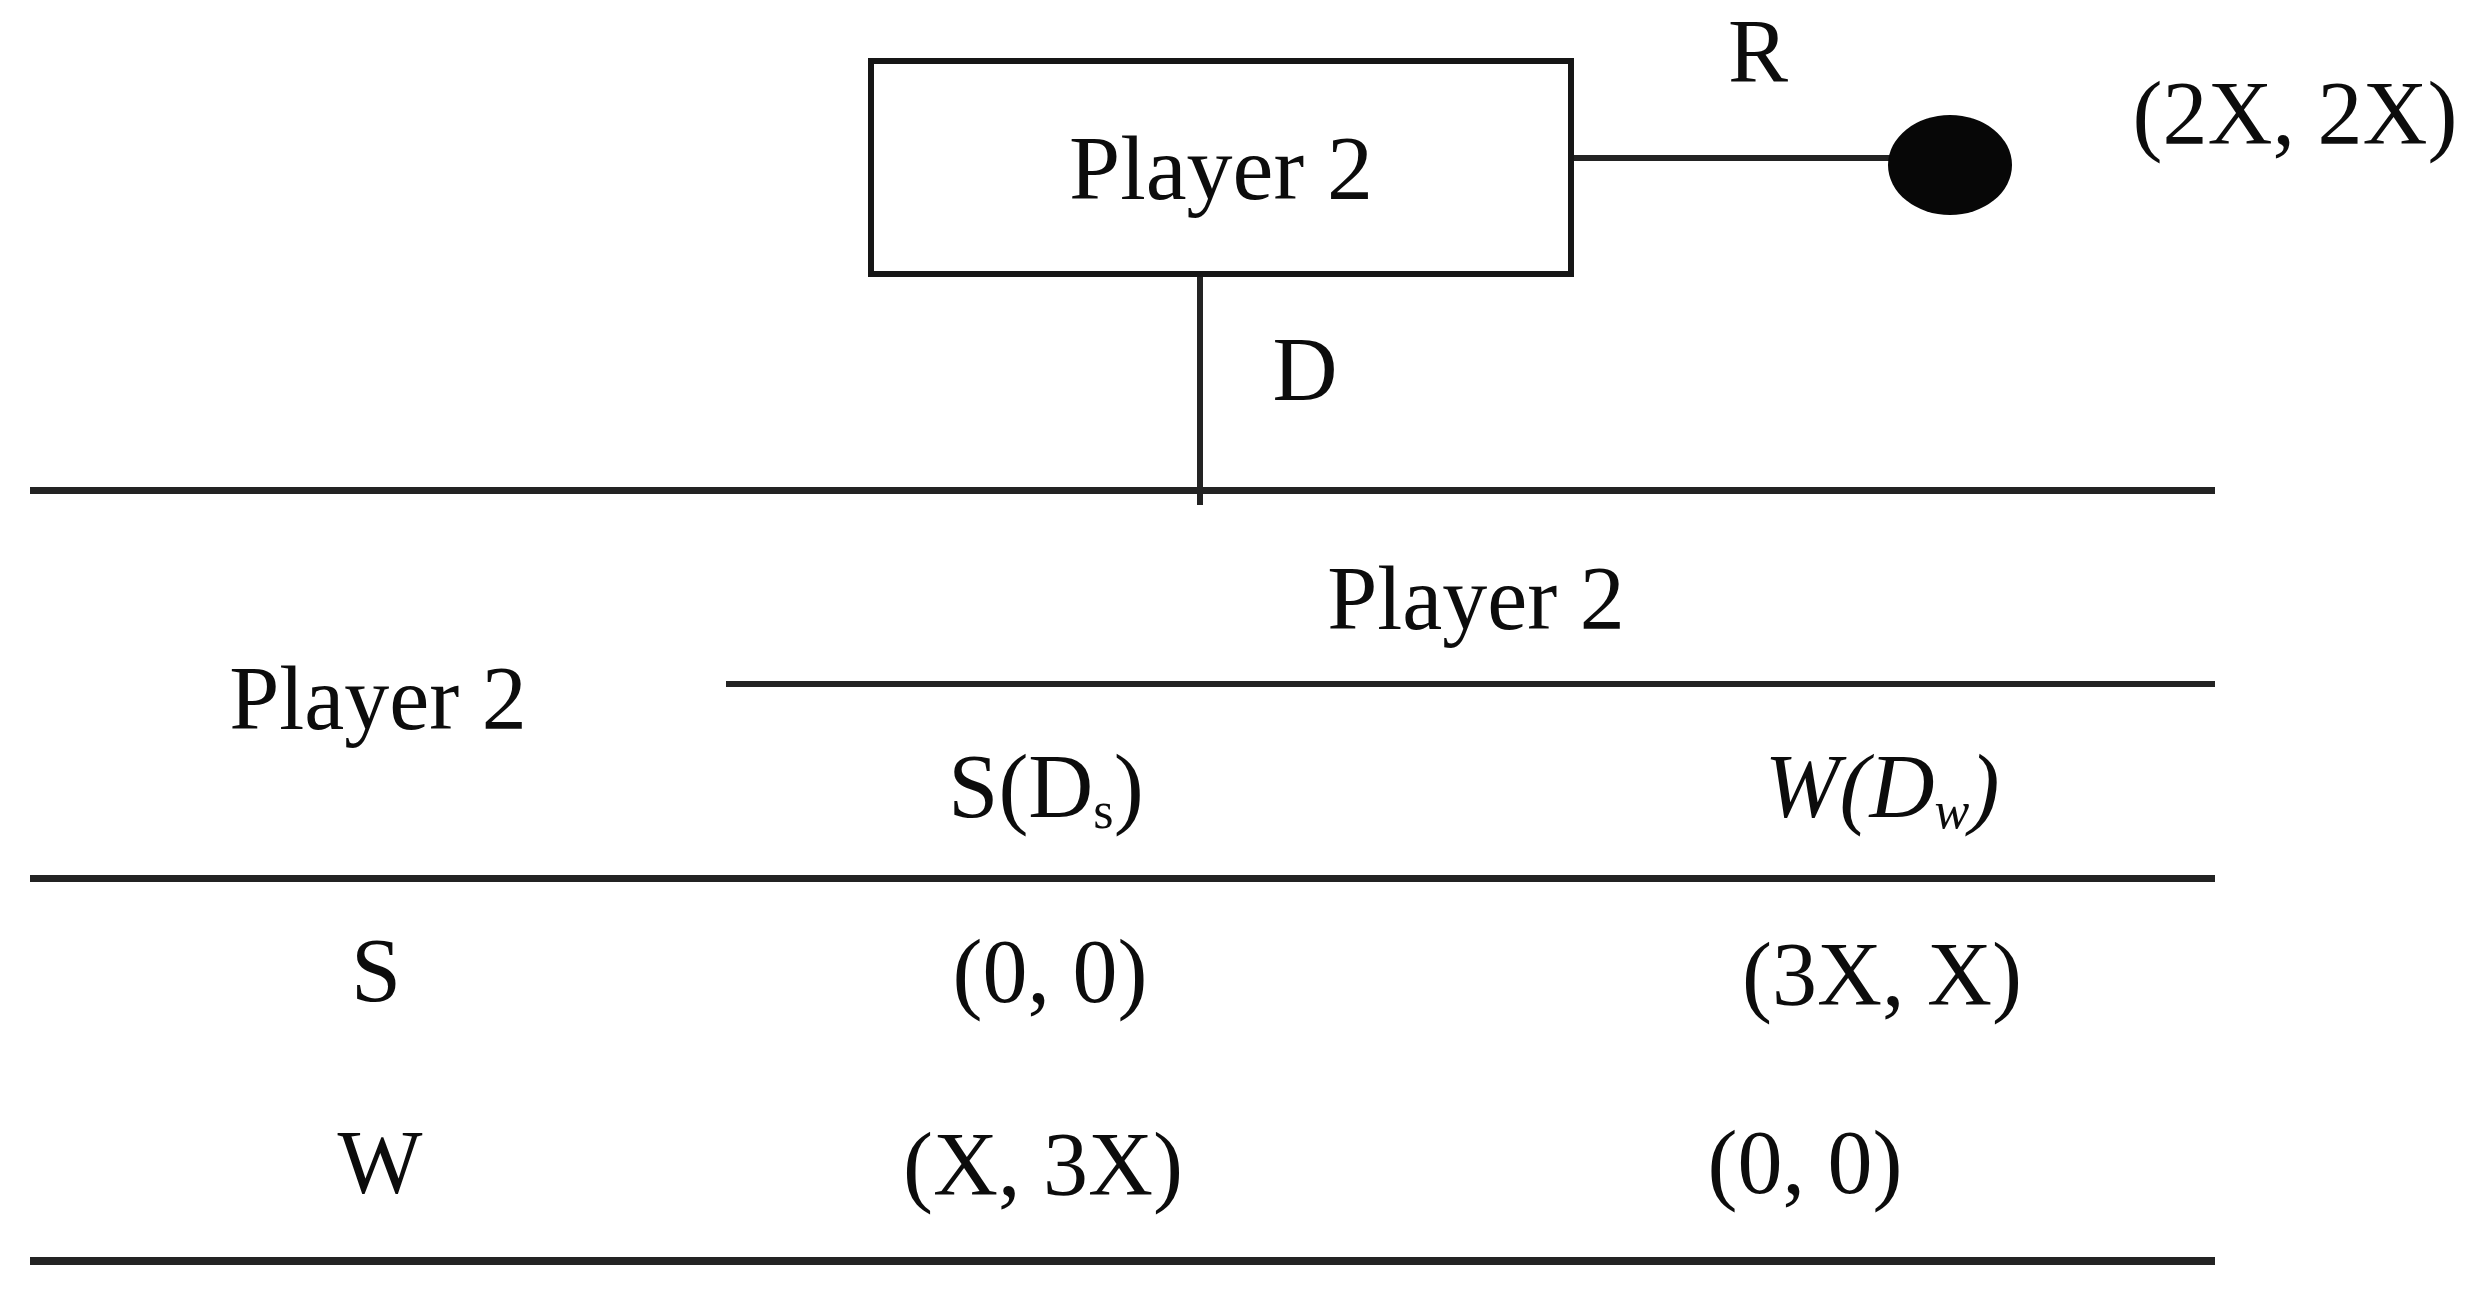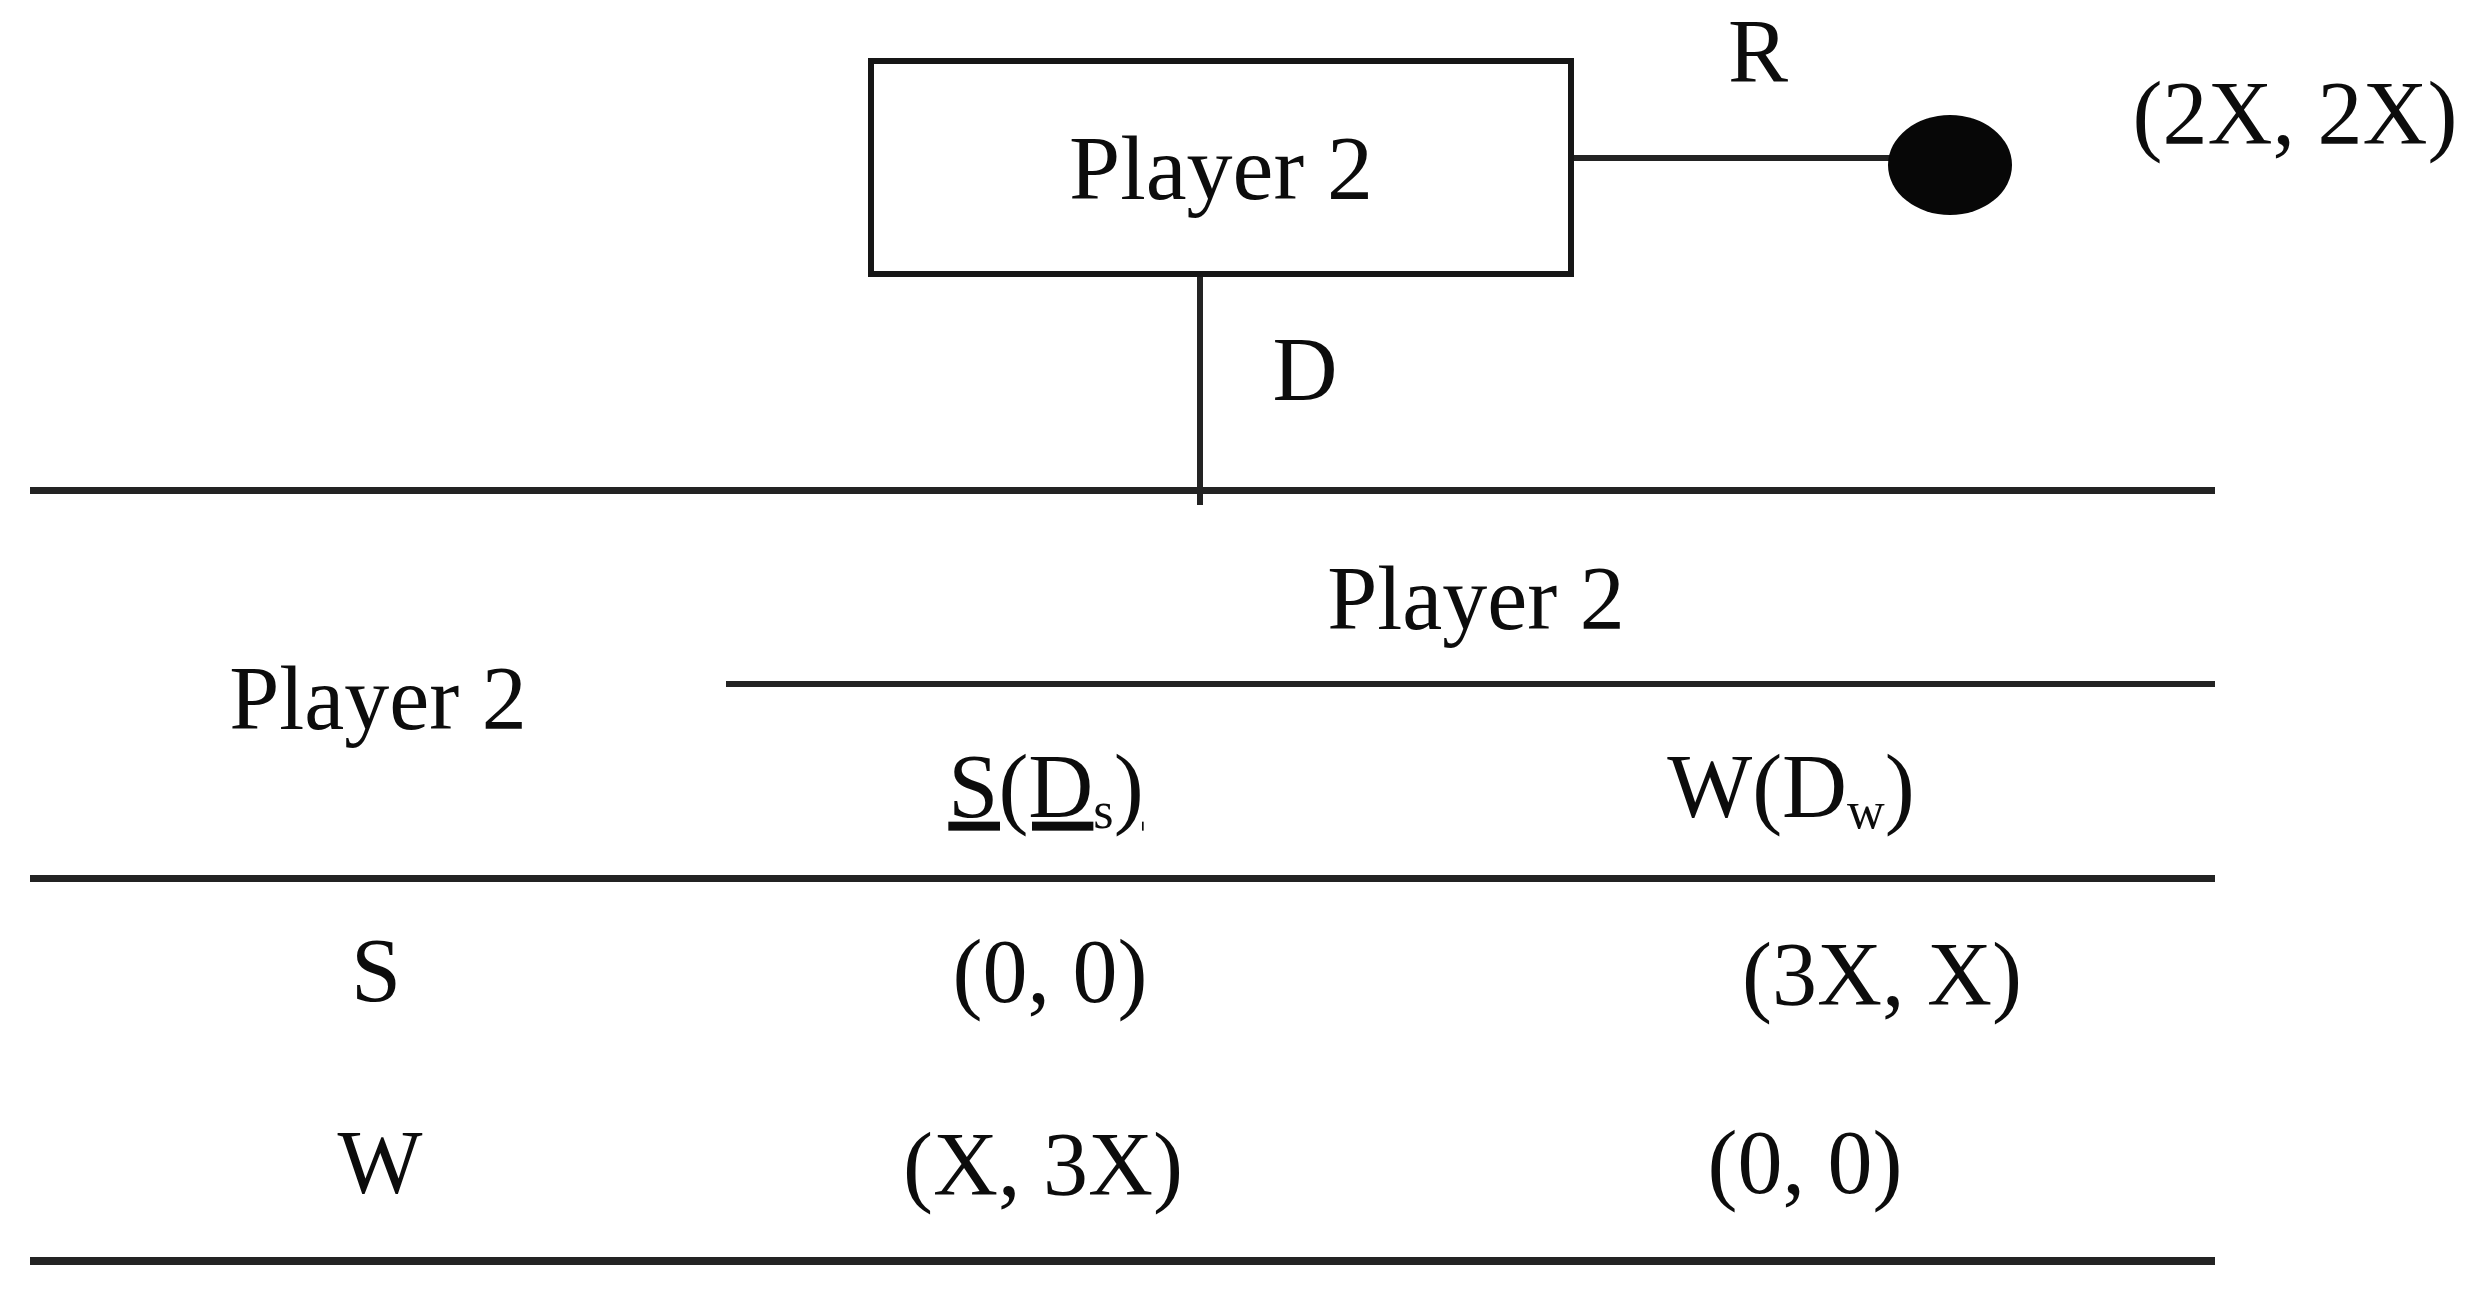--- a/index.html
+++ b/index.html
@@ -95,25 +95,25 @@
 
   <div class="hline" id="rule-top"></div>
   <div class="hline" id="rule-colspan"></div>
   <div class="hline" id="rule-header"></div>
   <div class="hline" id="rule-bottom"></div>
 
   <div class="txt" style="left:1476px; top:599px;">Player 2</div>
 
   <div class="txt" style="left:378px; top:699px;">Player 2</div>
 
-  <div class="txt" style="left:1046px; top:789px;text-decoration:underline;">
+  <div class="txt" style="left:1046px; top:789px;">
     <span>S(D</span><span class="sub">s</span><span>)</span>
   </div>
 
-  <div class="txt" style="left:1791px; top:789px;">
+  <div class="txt" style="left:1882px; top:789px;font-style:italic;">
     <span>W(D</span><span class="sub">w</span><span>)</span>
   </div>
 
   <div class="txt" style="left:376px; top:971px;">S</div>
   <div class="txt" style="left:1050px; top:972px;">(0, 0)</div>
   <div class="txt" style="left:1882px; top:975px;">(3X, X)</div>
 
   <div class="txt" style="left:380px; top:1163px;">W</div>
   <div class="txt" style="left:1043px; top:1165px;text-align:right;">(X, 3X)</div>
   <div class="txt" style="left:1805px; top:1163px;">(0, 0)</div>

